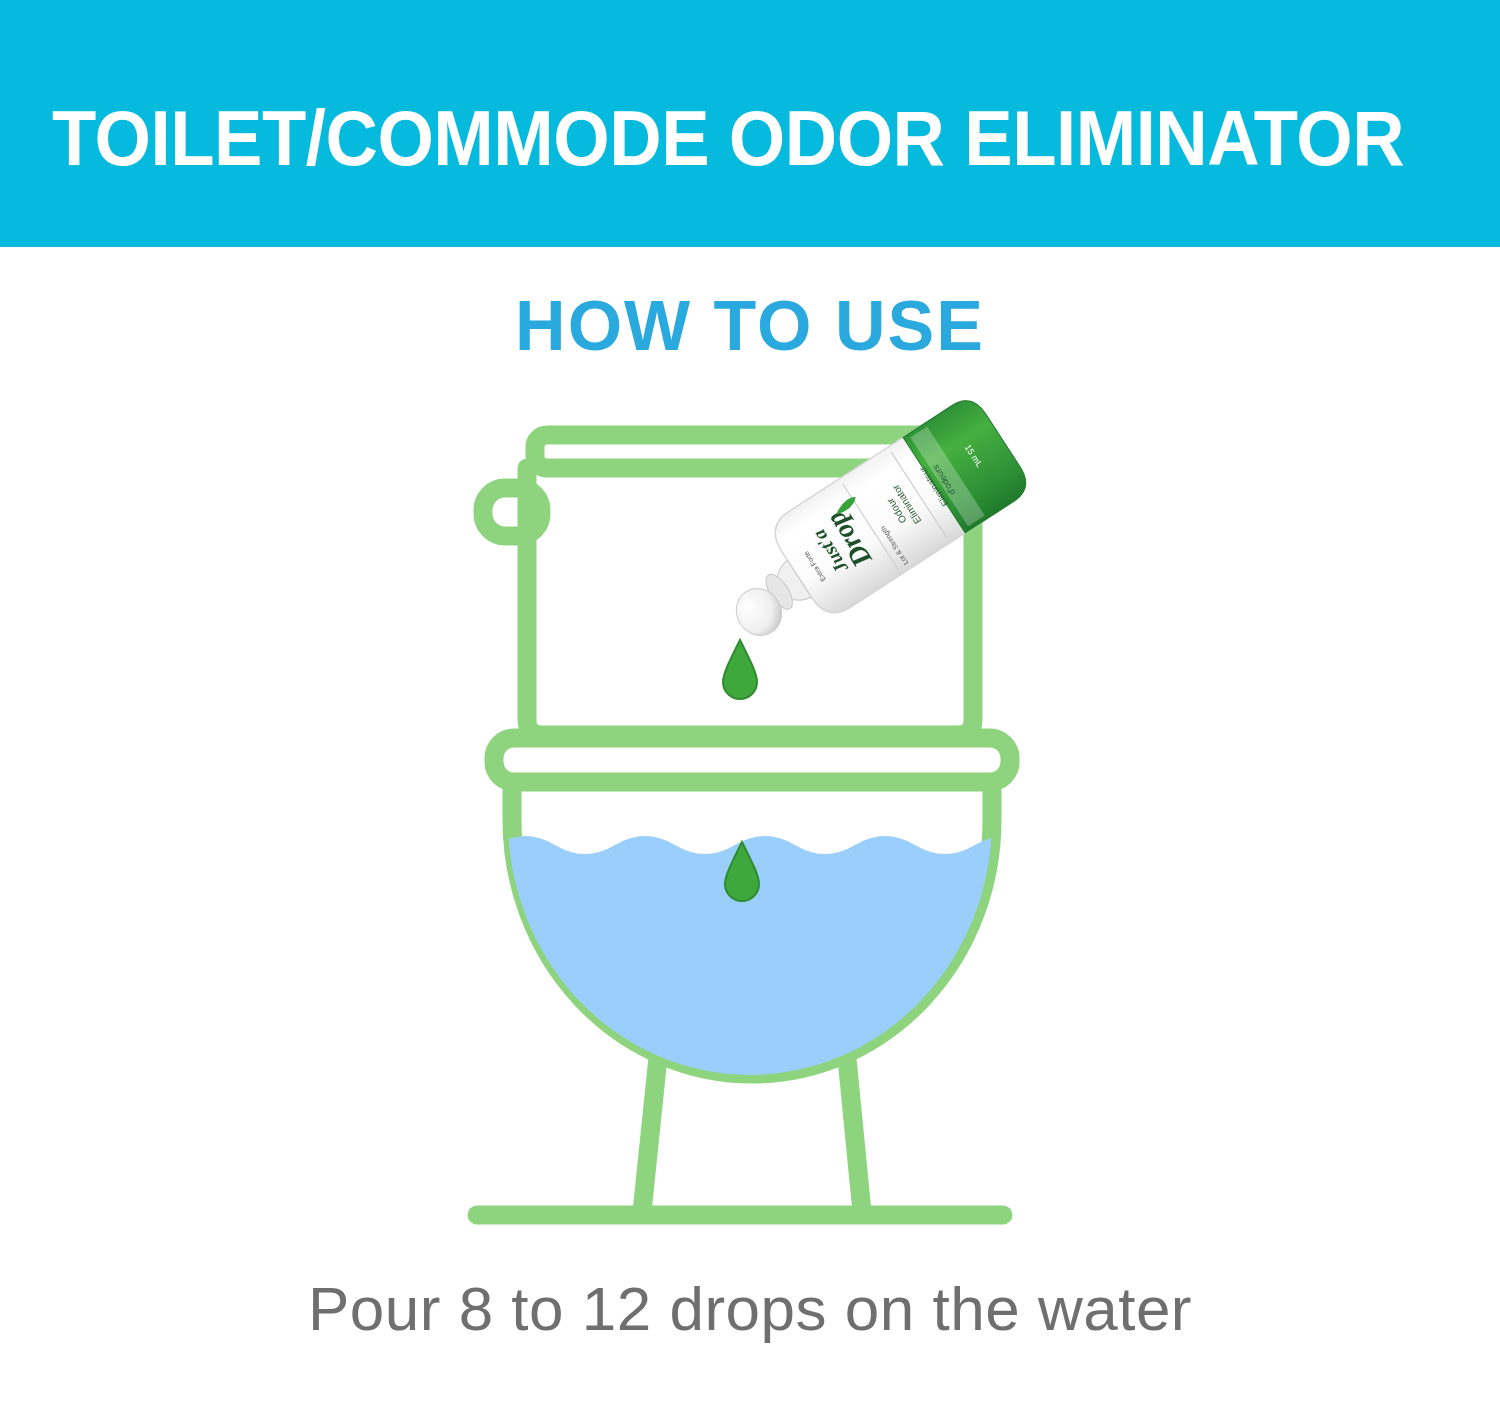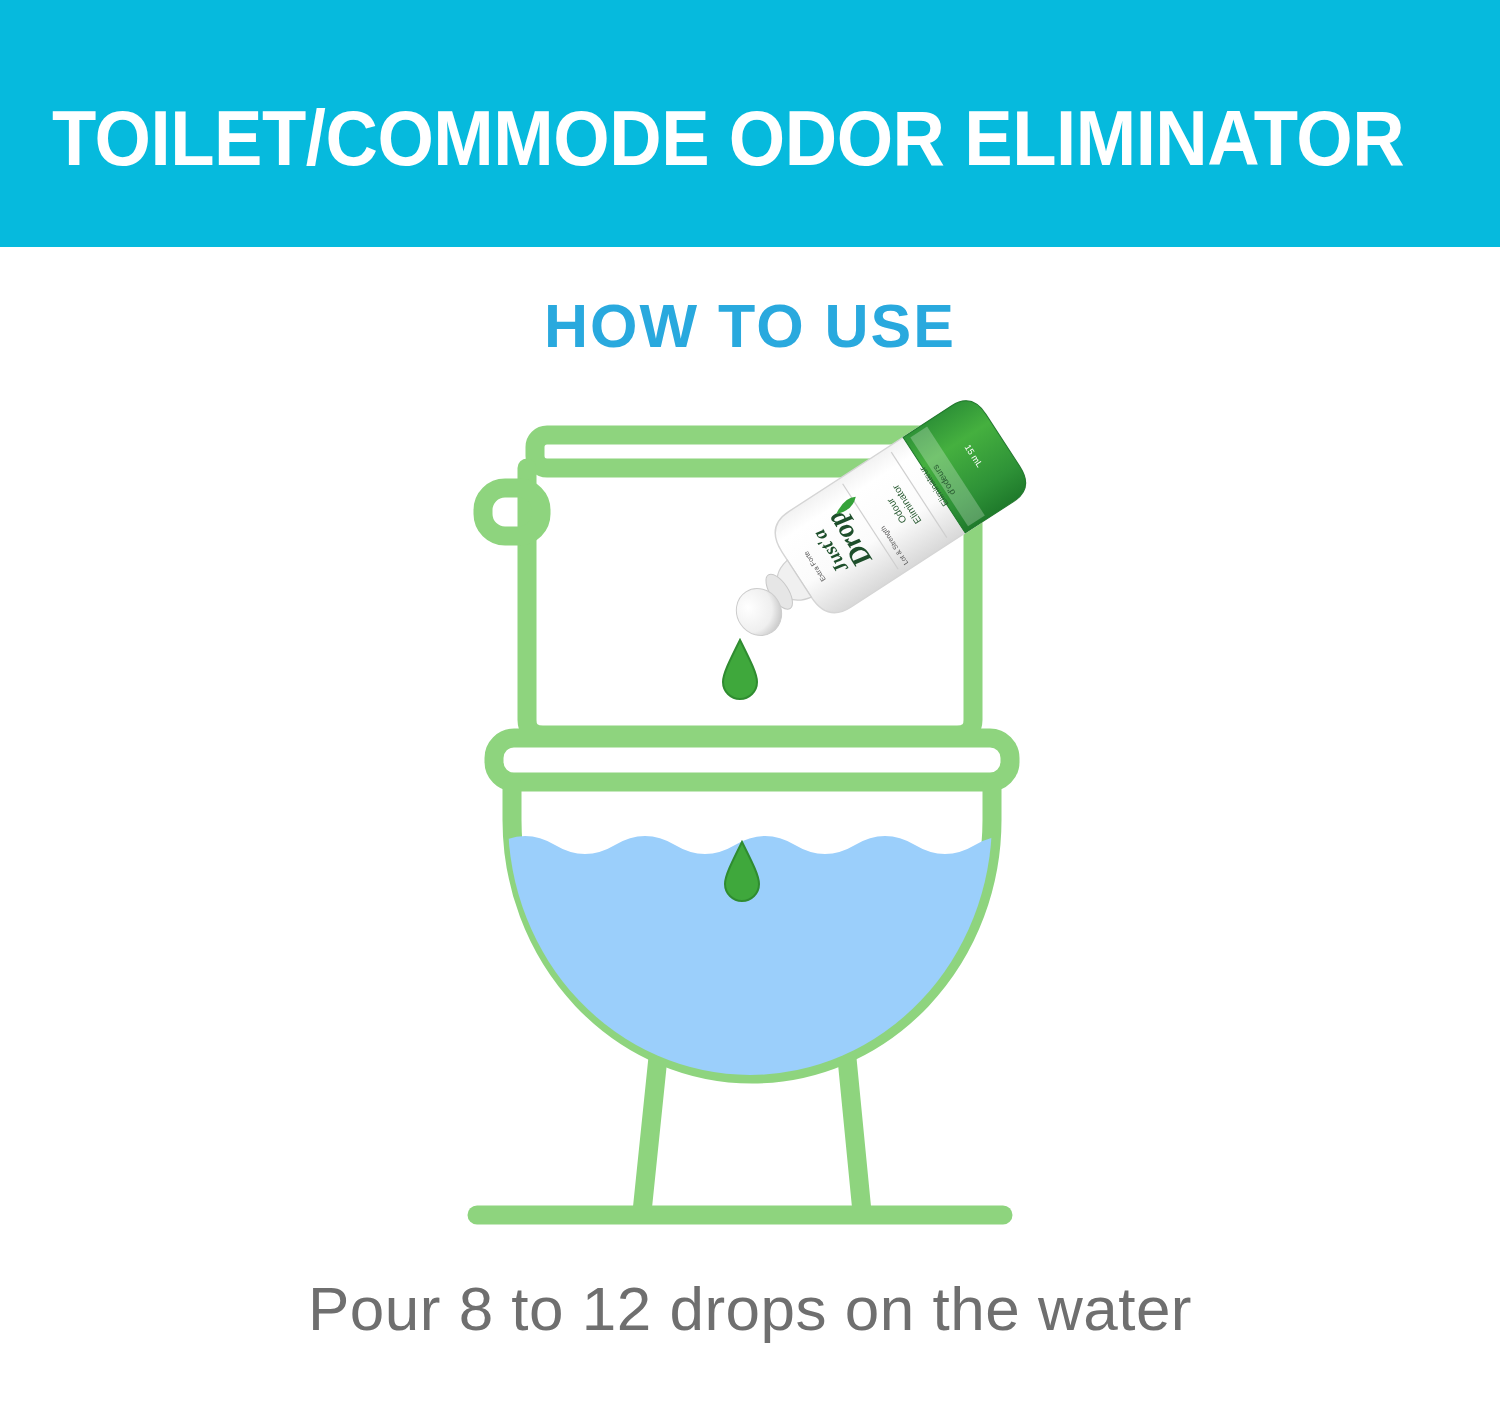--- a/index.html
+++ b/index.html
@@ -44,21 +44,21 @@
   
   .how-to-use {
     position: absolute;
     left: 0;
     top: 278px;
     width: 1500px;
     text-align: center;
     color: #29A9DE;
     font-family: "Liberation Sans Narrow", "Liberation Sans", sans-serif;
     font-weight: bold;
-    font-size: 61px;
+    font-size: 70px;
     line-height: 96px;
     letter-spacing: 2px;
     white-space: nowrap;
   }
 
   
   .illustration {
     position: absolute;
     left: 0;
     top: 390px;

